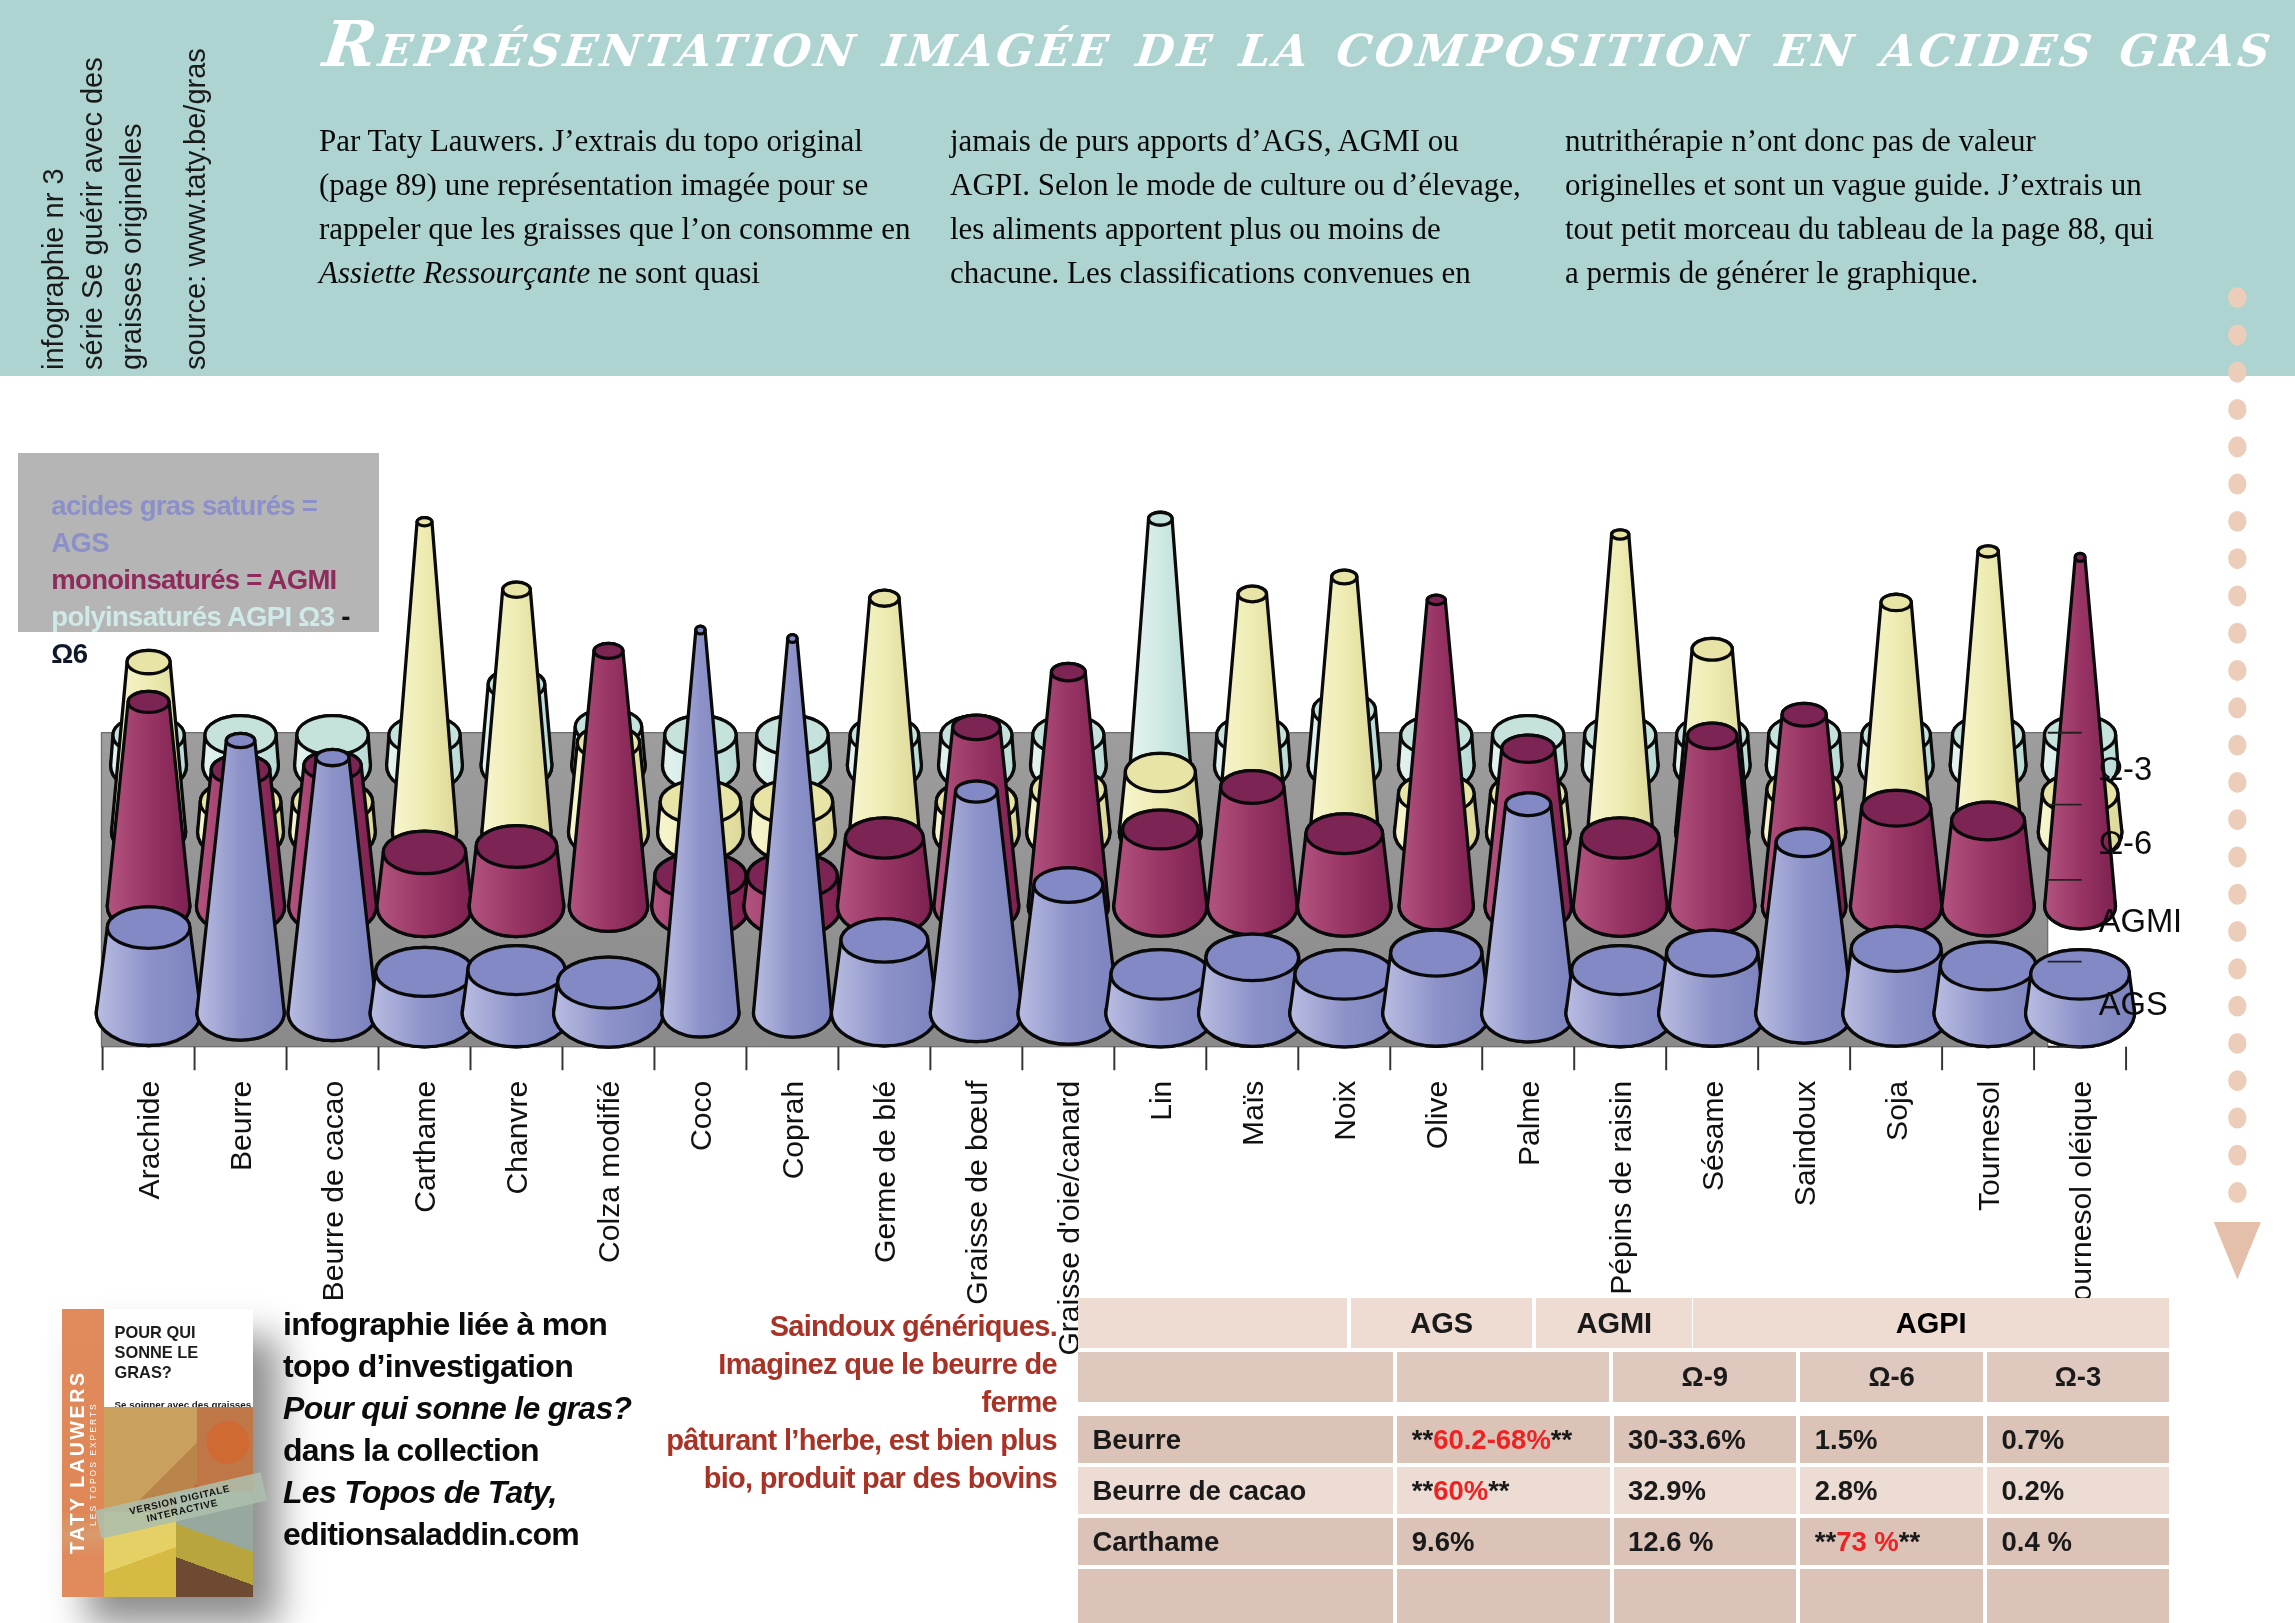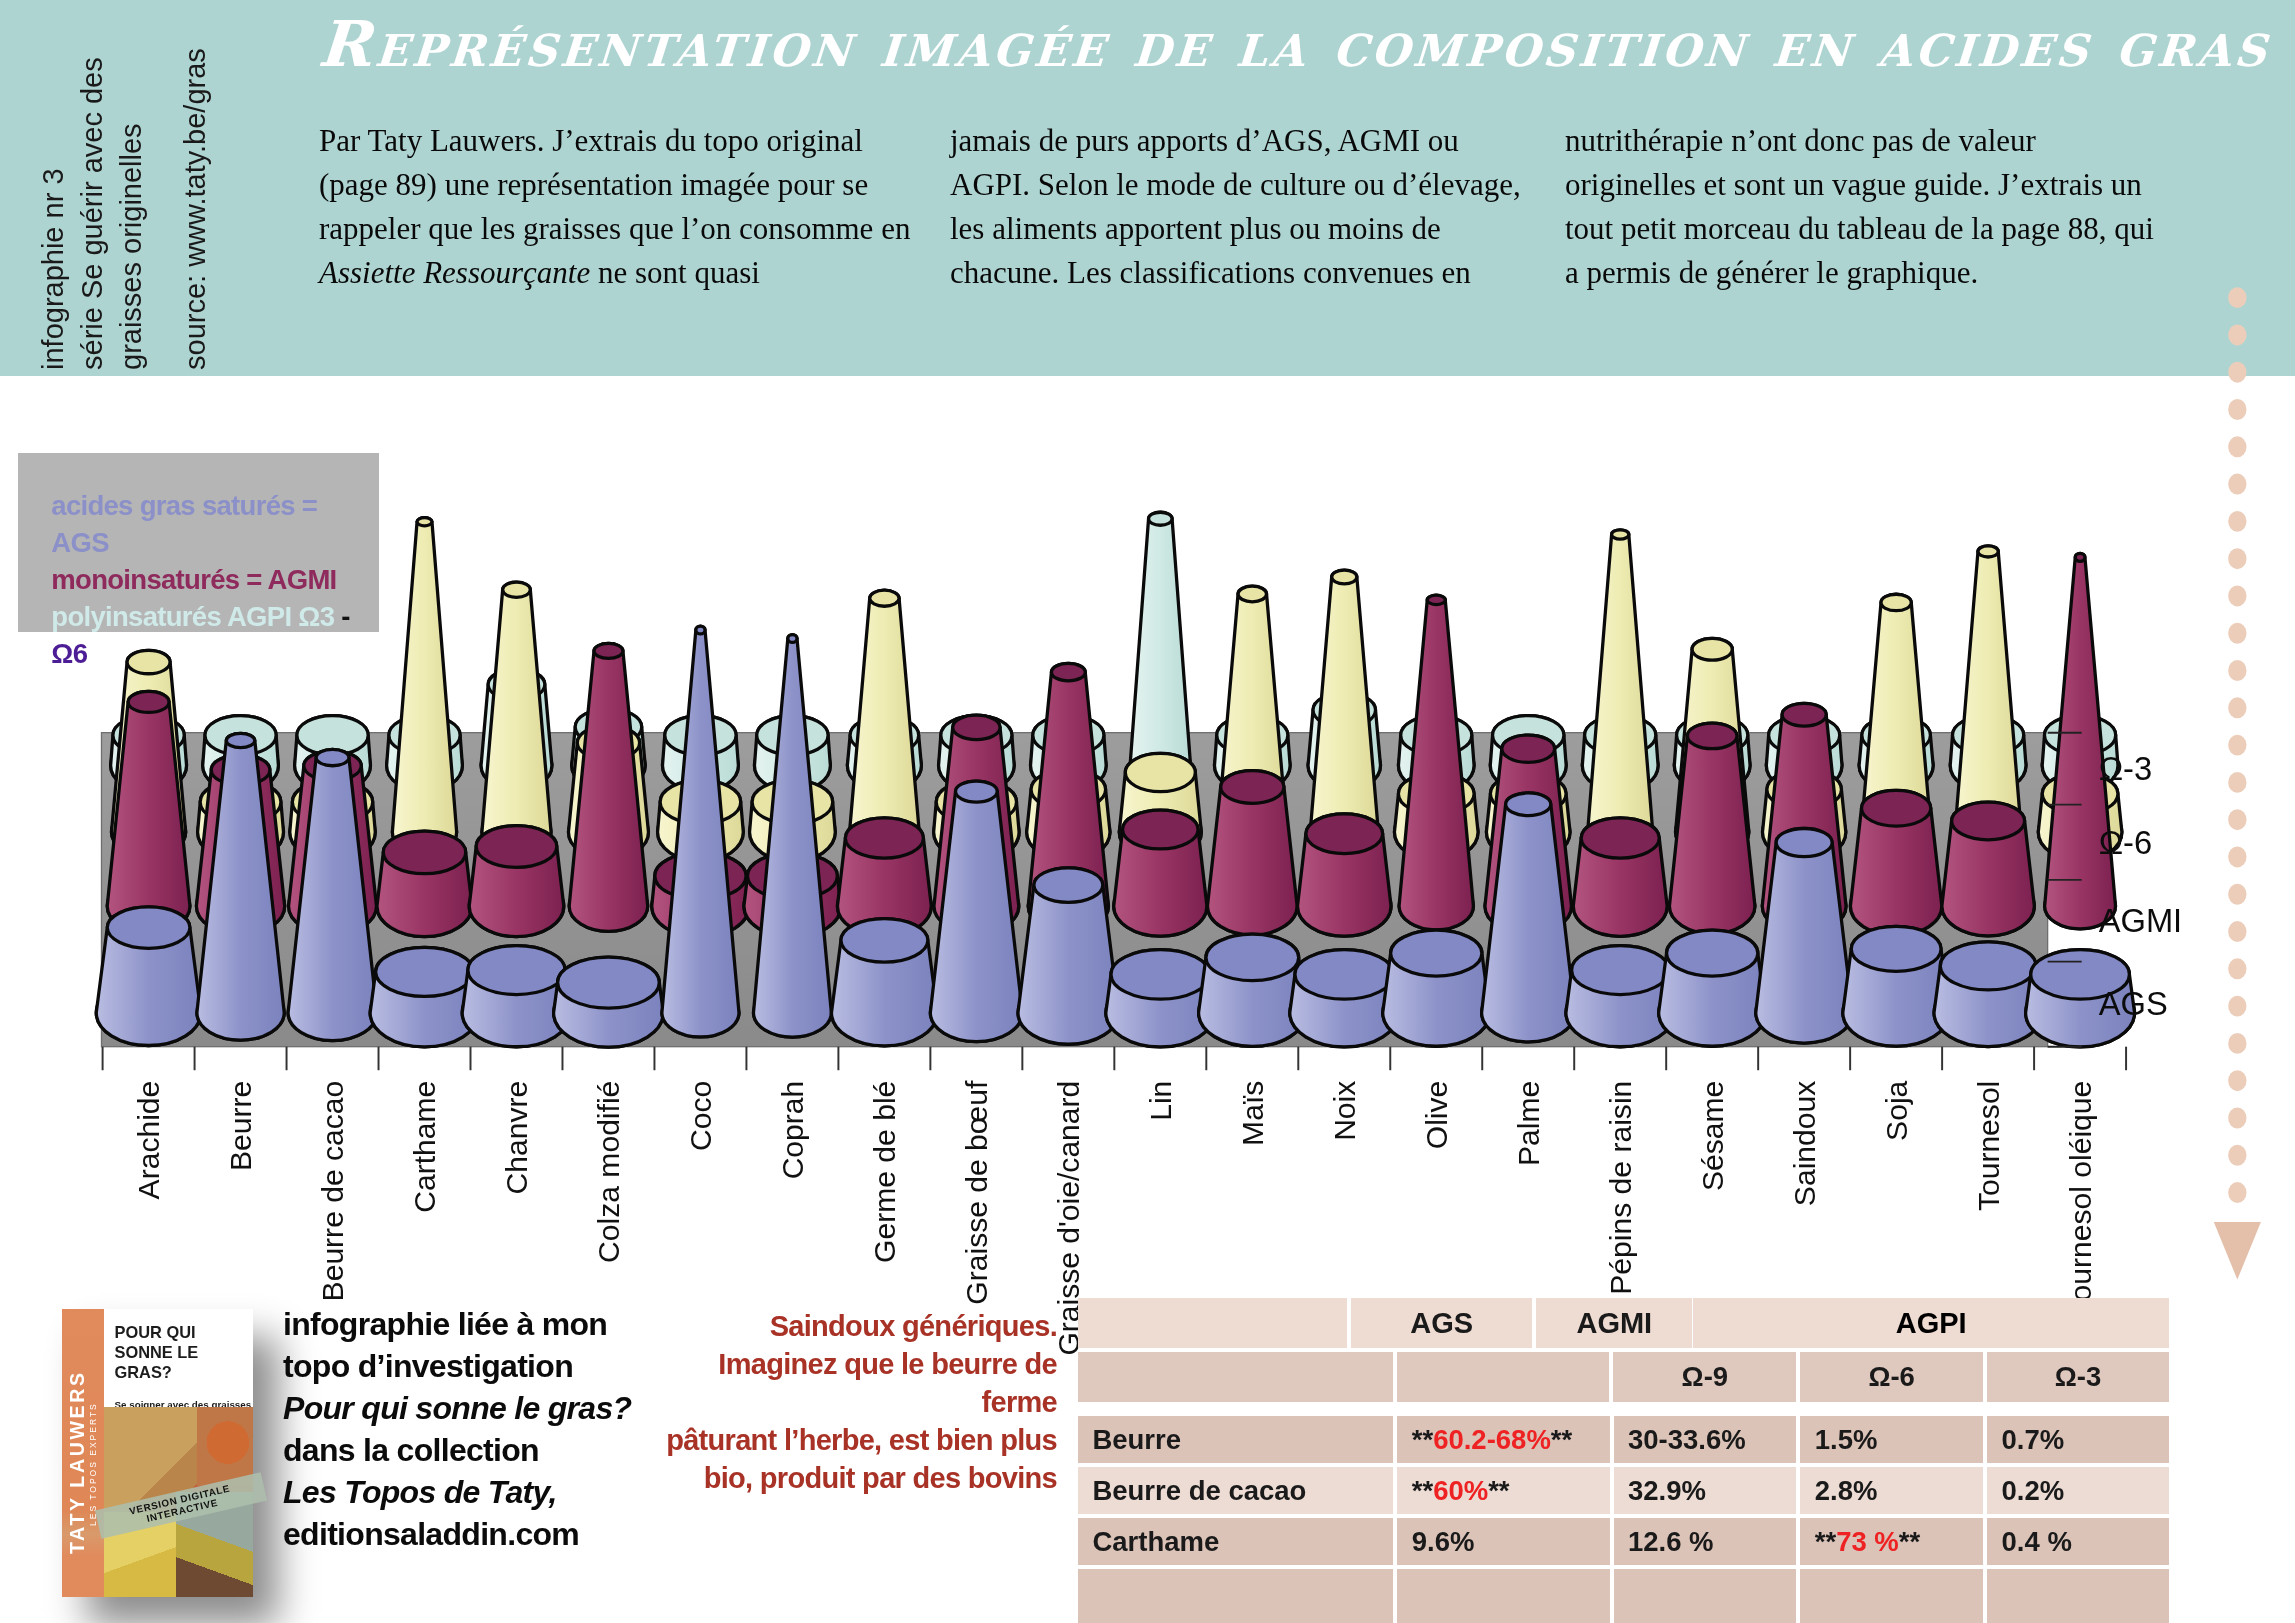--- a/index.html
+++ b/index.html
@@ -20,21 +20,21 @@
     font-size:31px; line-height:44px; color:#090909; }
   #intro-col-1 { left:319px; } #intro-col-2 { left:950px; } #intro-col-3 { left:1565px; }
   .intro-col i { font-style:italic; }
 
   
   .legend-box { position:absolute; left:18.3px; top:453px; width:361px; height:179px;
     background:#b5b5b5; padding:34px 0 0 25px; }
   .legend-box div { font-weight:bold; font-size:27.5px; line-height:37px; letter-spacing:-0.7px;margin-left:8px; }
   .lg-ags { color:#8b90c9; }
   .lg-agmi { color:#8e2a5c; }
-  .lg-o3 { color:#cfeae8; } .lg-dash { color:#111111; } .lg-o6 { color:#4c1d95; }
+  .lg-o3 { color:#cfeae8; } .lg-dash { color:#111111; } .lg-o6 { color:#0f172a; }
 
   
   #chart-svg { position:absolute; left:0; top:0; width:2295px; height:1623px; }
 
   
   .book { position:absolute; left:62px; top:1309px; width:191px; height:288px;
     box-shadow:25px 27.5px 36px rgba(0,0,0,0.45); background:#ffffff; }
   .book-spine { position:absolute; left:0; top:0; width:42px; height:288px;
     background:linear-gradient(180deg,#e18a5c 0%,#df8756 70%,#d99a6b 78%,#e18a5c 86%); }
   .spine-title { position:absolute; left:3.9px; top:245px; transform-origin:0 0; transform:rotate(-90deg);

